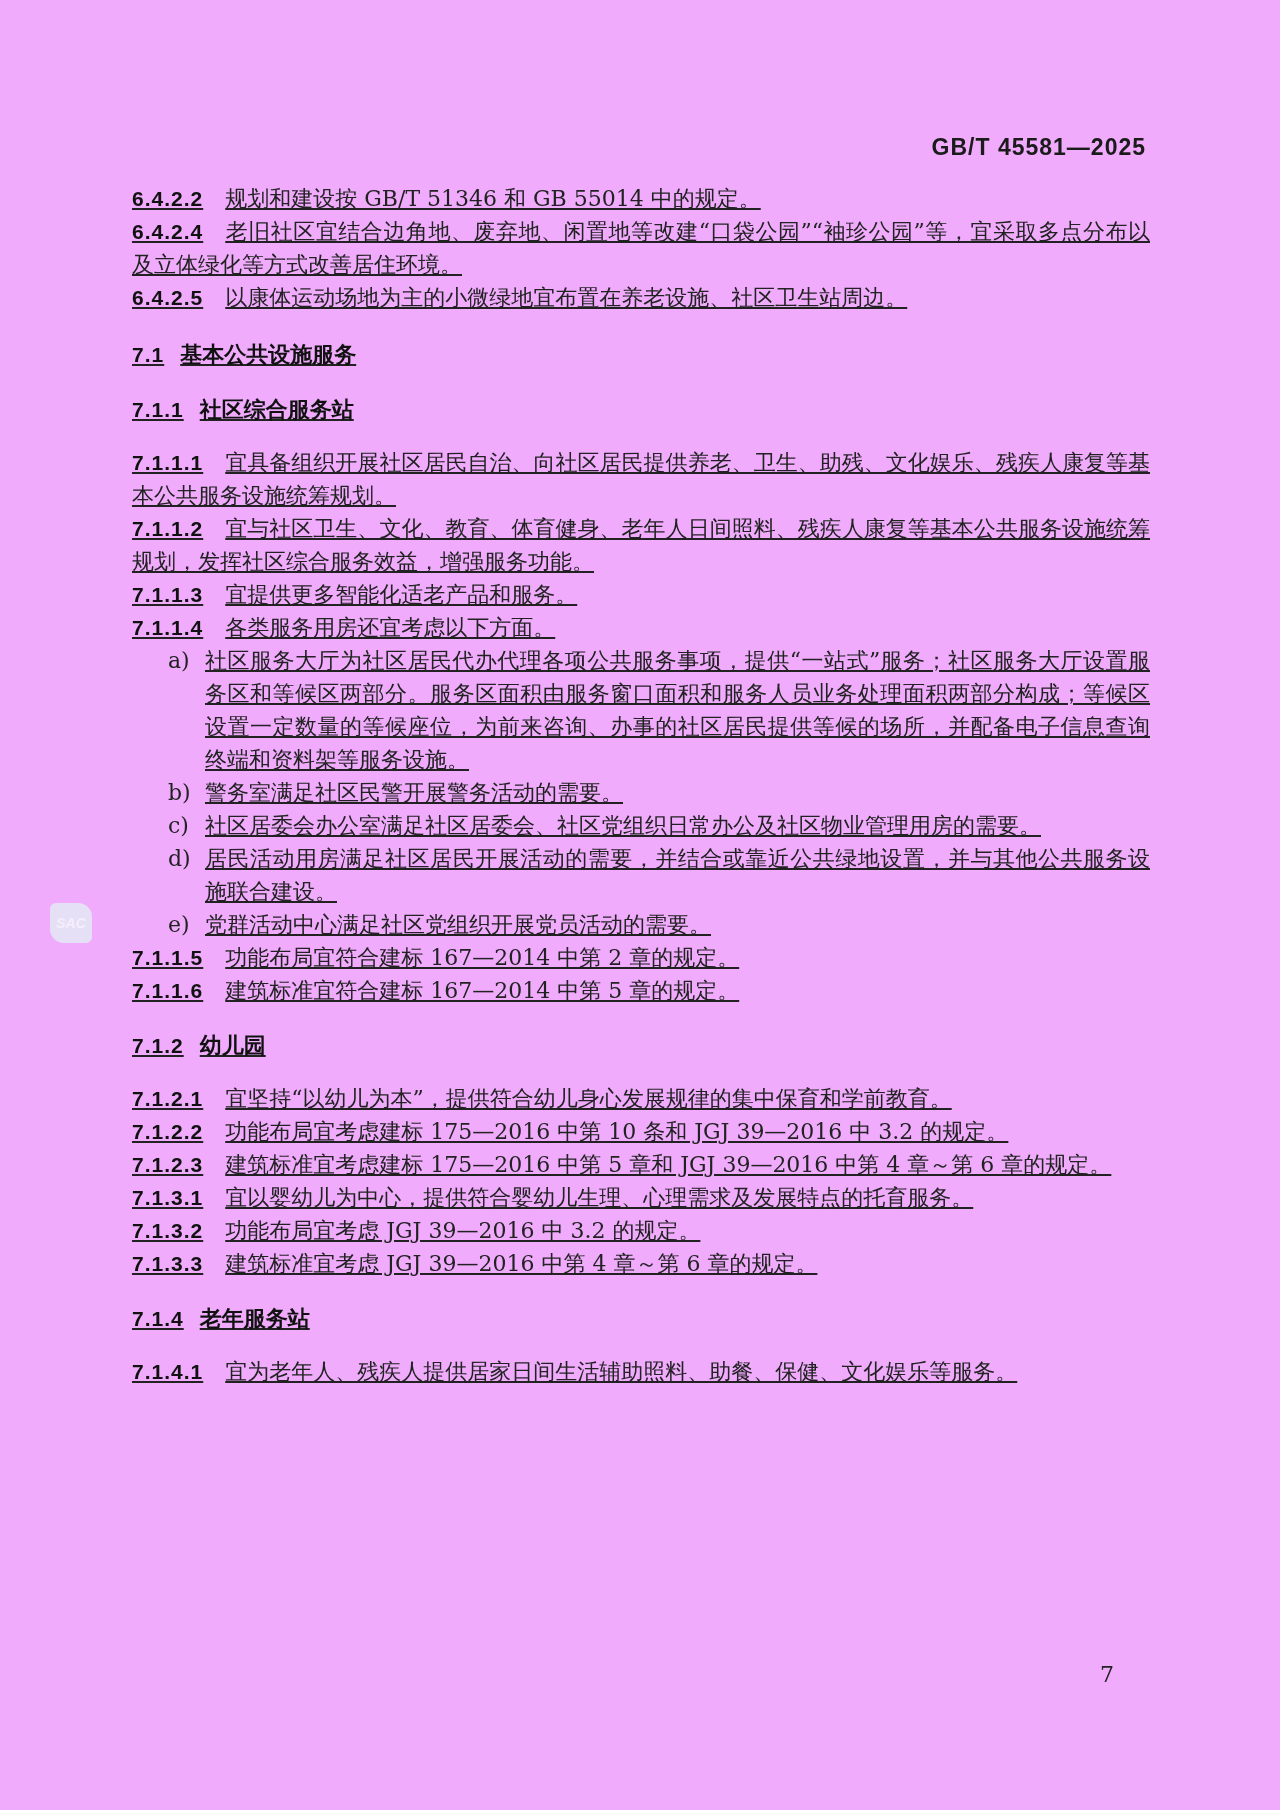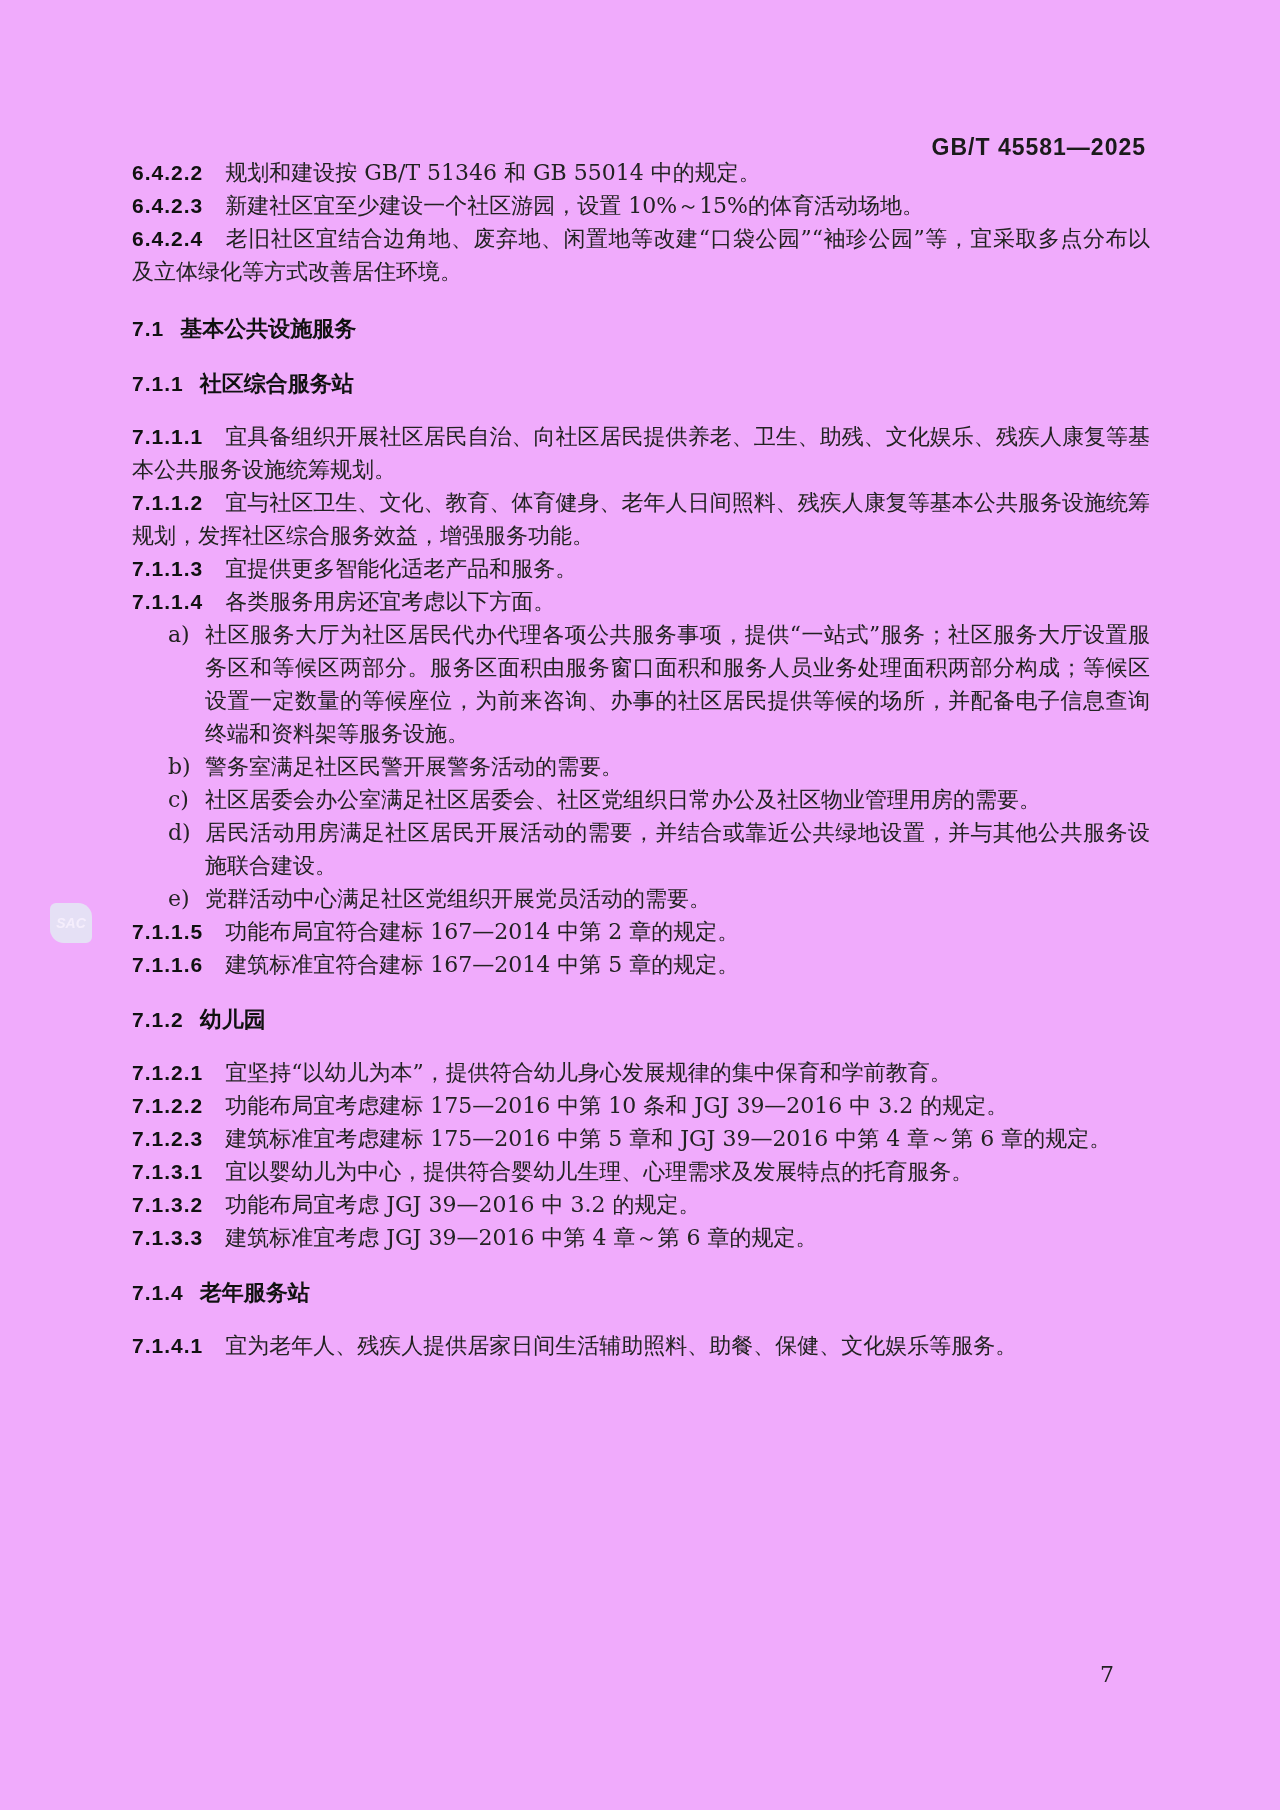--- a/index.html
+++ b/index.html
@@ -11,21 +11,21 @@
     font-family:"DejaVu Serif","Liberation Serif",serif;
     overflow:hidden;
   }
   .doc-header{
     position:absolute;top:134px;right:134px;
     font-family:"Liberation Sans",sans-serif;
     font-weight:bold;font-size:23px;color:#1b1b1b;
     letter-spacing:1px;
   }
   .content{
-    position:absolute;top:156px;left:132px;width:1018px;
+    position:absolute;top:182px;left:132px;width:1018px;text-decoration:underline;
   }
   .content p{
     margin:0;font-size:22px;line-height:33px;
     text-align:justify;
   }
   .clause-num{
     font-family:"Liberation Sans",sans-serif;
     font-weight:bold;font-size:21px;color:#111;
     margin-right:22px;letter-spacing:1px;
   }
@@ -68,22 +68,22 @@
 <div class="page">
 
   <div class="doc-header">GB/T 45581—2025</div>
 
   <div class="watermark">
     <span>SAC</span>
   </div>
 
   <div class="content">
       <p class="clause"><span class="clause-num">6.4.2.2</span><span>规划和建设按 GB/T 51346 和 GB 55014 中的规定。</span></p>
-      <p class="clause"><span class="clause-num">6.4.2.3</span><span>新建社区宜至少建设一个社区游园，设置 10%～15%的体育活动场地。</span></p>
       <p class="clause"><span class="clause-num">6.4.2.4</span><span>老旧社区宜结合边角地、废弃地、闲置地等改建“口袋公园”“袖珍公园”等，宜采取多点分布以及立体绿化等方式改善居住环境。</span></p>
+      <p class="clause"><span class="clause-num">6.4.2.5</span><span>以康体运动场地为主的小微绿地宜布置在养老设施、社区卫生站周边。</span></p>
       <p class="heading h2"><span class="clause-num">7.1</span><span>基本公共设施服务</span></p>
       <p class="heading h3"><span class="clause-num">7.1.1</span><span>社区综合服务站</span></p>
       <p class="clause"><span class="clause-num">7.1.1.1</span><span>宜具备组织开展社区居民自治、向社区居民提供养老、卫生、助残、文化娱乐、残疾人康复等基本公共服务设施统筹规划。</span></p>
       <p class="clause"><span class="clause-num">7.1.1.2</span><span>宜与社区卫生、文化、教育、体育健身、老年人日间照料、残疾人康复等基本公共服务设施统筹规划，发挥社区综合服务效益，增强服务功能。</span></p>
       <p class="clause"><span class="clause-num">7.1.1.3</span><span>宜提供更多智能化适老产品和服务。</span></p>
       <p class="clause"><span class="clause-num">7.1.1.4</span><span>各类服务用房还宜考虑以下方面。</span></p>
       <p class="list-item"><span class="item-label">a)</span><span>社区服务大厅为社区居民代办代理各项公共服务事项，提供“一站式”服务；社区服务大厅设置服务区和等候区两部分。服务区面积由服务窗口面积和服务人员业务处理面积两部分构成；等候区设置一定数量的等候座位，为前来咨询、办事的社区居民提供等候的场所，并配备电子信息查询终端和资料架等服务设施。</span></p>
       <p class="list-item"><span class="item-label">b)</span><span>警务室满足社区民警开展警务活动的需要。</span></p>
       <p class="list-item"><span class="item-label">c)</span><span>社区居委会办公室满足社区居委会、社区党组织日常办公及社区物业管理用房的需要。</span></p>
       <p class="list-item"><span class="item-label">d)</span><span>居民活动用房满足社区居民开展活动的需要，并结合或靠近公共绿地设置，并与其他公共服务设施联合建设。</span></p>

